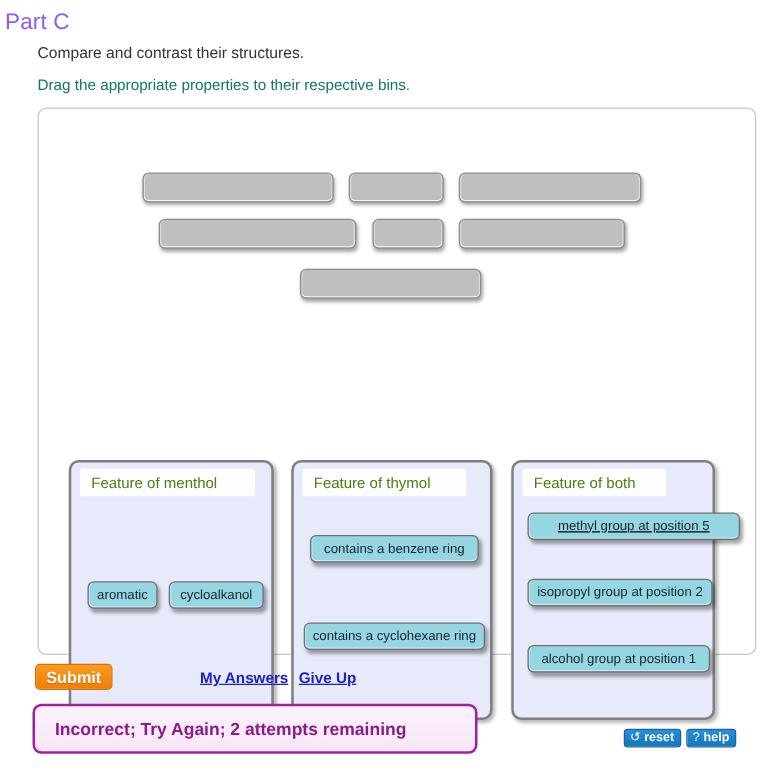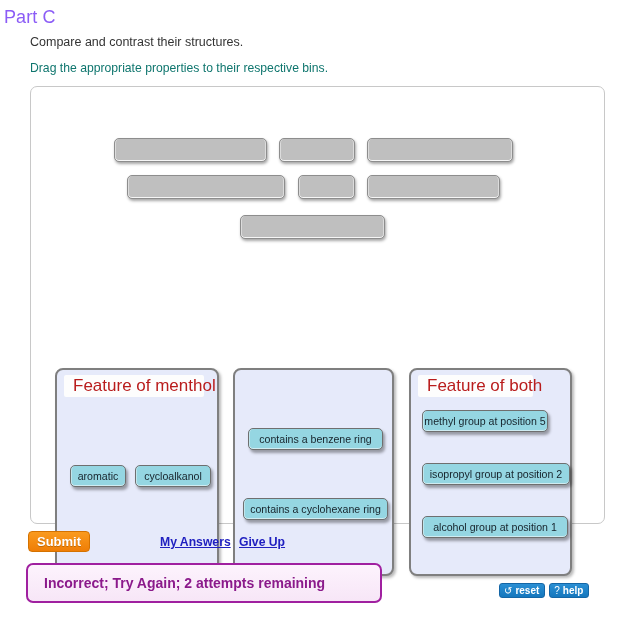--- a/index.html
+++ b/index.html
@@ -85,22 +85,22 @@
     top: 5px;
     height: 22px;
     background: #fdfdfd;
     border-radius: 2px;
     display: flex;
     align-items: center;
     padding-left: 9px;
     box-sizing: border-box;
   }
   .bin-header-label {
-    font-size: 17px;
-    color: #b91c1c;
+    font-size: 12px;
+    color: #4d7c0f;
     white-space: nowrap;
   }
 
   
   .tile {
     position: absolute;
     background: #95d6e2;
     border: 1px solid #6f6f6f;
     border-radius: 5px;
     box-shadow: 2px 3px 3px rgba(0,0,0,0.35),
@@ -228,32 +228,35 @@
           <span class="bin-header-label">Feature of menthol</span>
         </div>
         <div class="tile" style="left: 13px; top: 95px; width: 56px;">
           <span class="tile-label">aromatic</span>
         </div>
         <div class="tile" style="left: 78px; top: 95px; width: 76px;">
           <span class="tile-label">cycloalkanol</span>
         </div>
       </div>
       <div class="bin" style="left: 202px; width: 161px;">
+        <div class="bin-header" style="width: 131px;">
+          <span class="bin-header-label">Feature of thymol</span>
+        </div>
         <div class="tile" style="left: 8px; top: 128px; width: 145px;">
           <span class="tile-label">contains a cyclohexane ring</span>
         </div>
         <div class="tile" style="left: 13px; top: 58px; width: 135px;">
           <span class="tile-label">contains a benzene ring</span>
         </div>
       </div>
       <div class="bin" style="left: 378px; width: 163px;">
         <div class="bin-header" style="width: 115px;">
           <span class="bin-header-label">Feature of both</span>
         </div>
-        <div class="tile" style="left: 11px; top: 40px; width: 126px;">
+        <div class="tile" style="left: 11px; top: 40px; width: 170px; text-decoration: underline;">
           <span class="tile-label">methyl group at position 5</span>
         </div>
         <div class="tile" style="left: 11px; top: 93px; width: 148px;">
           <span class="tile-label">isopropyl group at position 2</span>
         </div>
         <div class="tile" style="left: 11px; top: 146px; width: 146px;">
           <span class="tile-label">alcohol group at position 1</span>
         </div>
       </div>
     </div>

